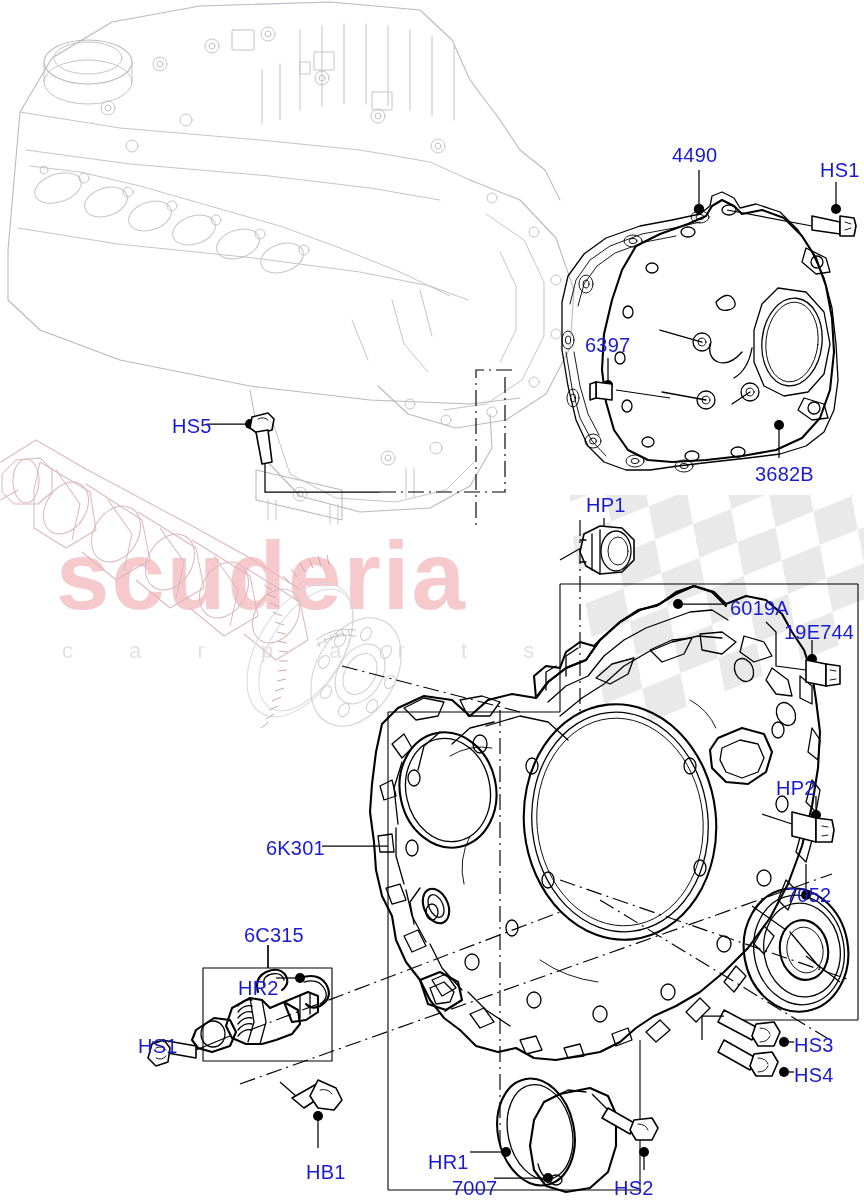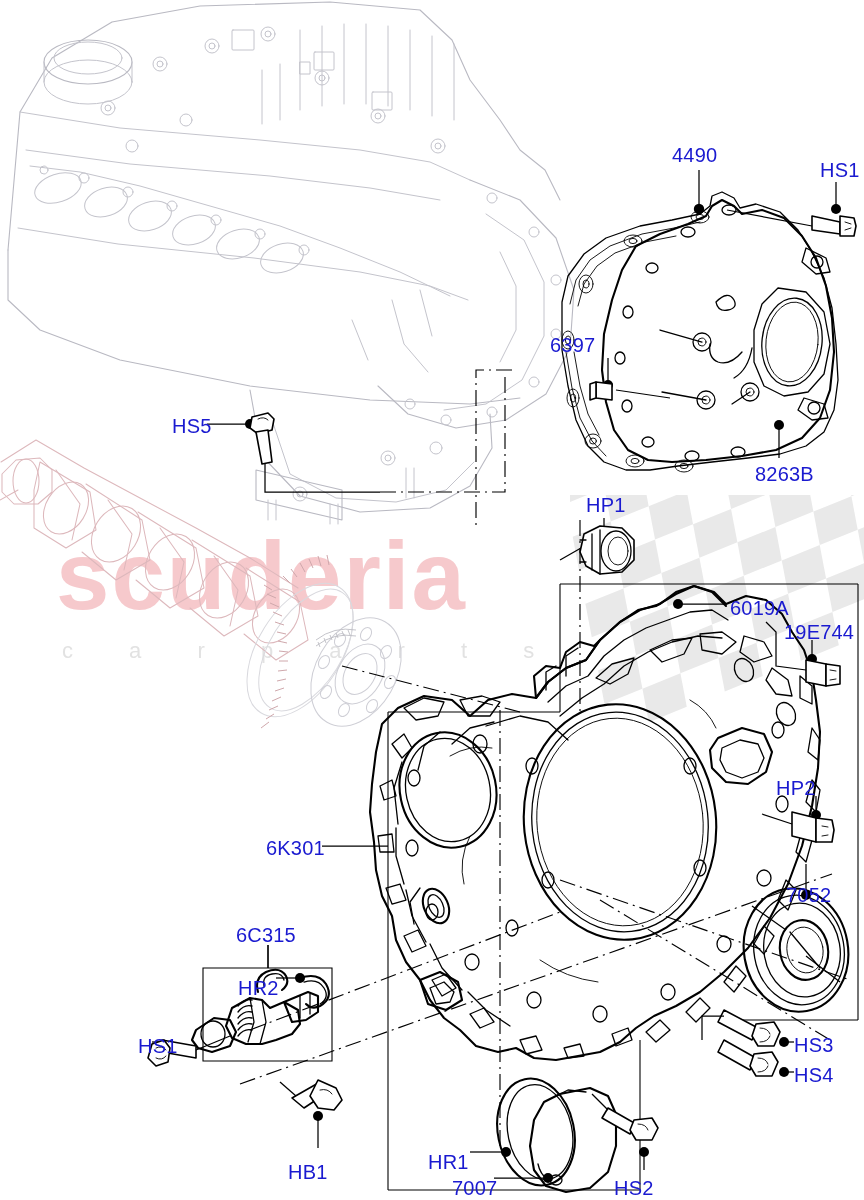--- a/index.html
+++ b/index.html
@@ -667,32 +667,32 @@
       <path class="wf" d="M754 1054 L772 1052 L778 1062 L772 1076 L756 1076 L750 1066 Z"></path>
       <path class="th" d="M758 1058 q8 0 10 6 M758 1072 q8 0 10 -6"></path>
       <circle class="dot" cx="784" cy="1072" r="5"></circle>
       <path class="ld" d="M788 1072 L794 1072"></path>
     </g>
 
   </svg>
 
   <div class="lbl" style="left:672px;top:145px">4490</div>
   <div class="lbl" style="left:820px;top:160px">HS1</div>
-  <div class="lbl" style="left:550px;top:335px">6397</div>
-  <div class="lbl" style="left:755px;top:464px">8263B</div>
+  <div class="lbl" style="left:585px;top:335px">6397</div>
+  <div class="lbl" style="left:755px;top:464px">3682B</div>
   <div class="lbl" style="left:172px;top:416px">HS5</div>
   <div class="lbl" style="left:586px;top:495px">HP1</div>
   <div class="lbl" style="left:730px;top:598px">6019A</div>
   <div class="lbl" style="left:784px;top:622px">19E744</div>
   <div class="lbl" style="left:776px;top:778px">HP2</div>
   <div class="lbl" style="left:786px;top:885px">7052</div>
   <div class="lbl" style="left:266px;top:838px">6K301</div>
-  <div class="lbl" style="left:236px;top:925px">6C315</div>
+  <div class="lbl" style="left:244px;top:925px">6C315</div>
   <div class="lbl" style="left:238px;top:978px">HR2</div>
   <div class="lbl" style="left:138px;top:1036px">HS1</div>
   <div class="lbl" style="left:794px;top:1035px">HS3</div>
   <div class="lbl" style="left:794px;top:1065px">HS4</div>
-  <div class="lbl" style="left:288px;top:1162px">HB1</div>
+  <div class="lbl" style="left:306px;top:1162px">HB1</div>
   <div class="lbl" style="left:428px;top:1152px">HR1</div>
   <div class="lbl" style="left:452px;top:1178px">7007</div>
   <div class="lbl" style="left:614px;top:1178px">HS2</div>
 
 </div>
 
 </body></html>

